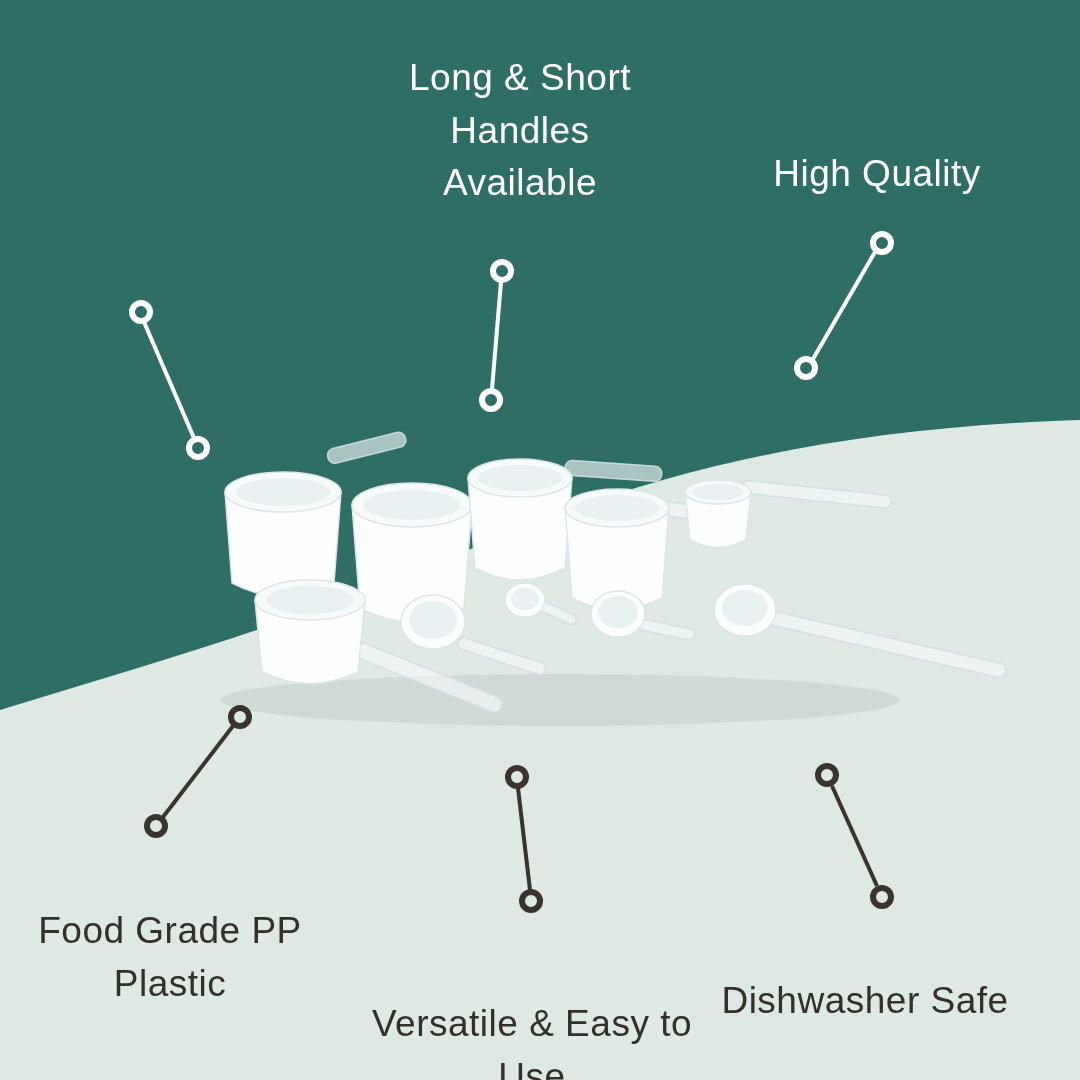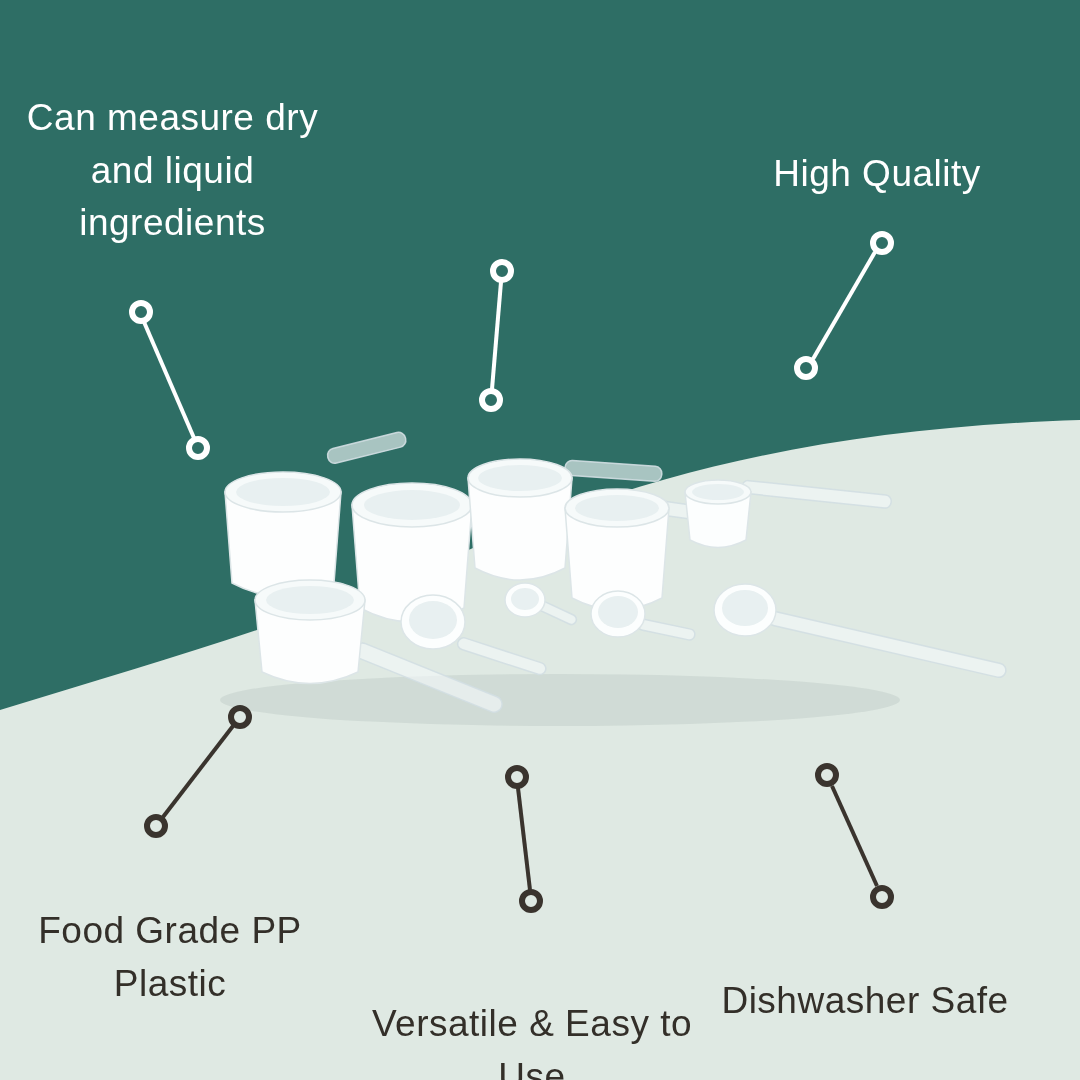--- a/index.html
+++ b/index.html
@@ -139,24 +139,24 @@
         <ellipse cx="618" cy="612" rx="20" ry="16" fill="#E8F0F1" stroke="none"></ellipse>
       </g>
 
       <g>
         <ellipse cx="745" cy="610" rx="31" ry="26" fill="#FCFEFE"></ellipse>
         <ellipse cx="745" cy="608" rx="23" ry="18" fill="#E8F0F1" stroke="none"></ellipse>
       </g>
     </g>
   </svg>
 
-  <div class="label on-dark" id="lbl-top-left">Can measure dry
-and liquid
-ingredients</div>
 
+  <div class="label on-dark" id="lbl-top-center">Long &amp; Short
+Handles
+Available</div>
 
   <div class="label on-dark" id="lbl-top-right">High Quality</div>
 
   <div class="label on-light" id="lbl-bottom-left">Food Grade PP
 Plastic</div>
 
   <div class="label on-light" id="lbl-bottom-center">Versatile &amp; Easy to
 Use</div>
 
   <div class="label on-light" id="lbl-bottom-right">Dishwasher Safe</div>

